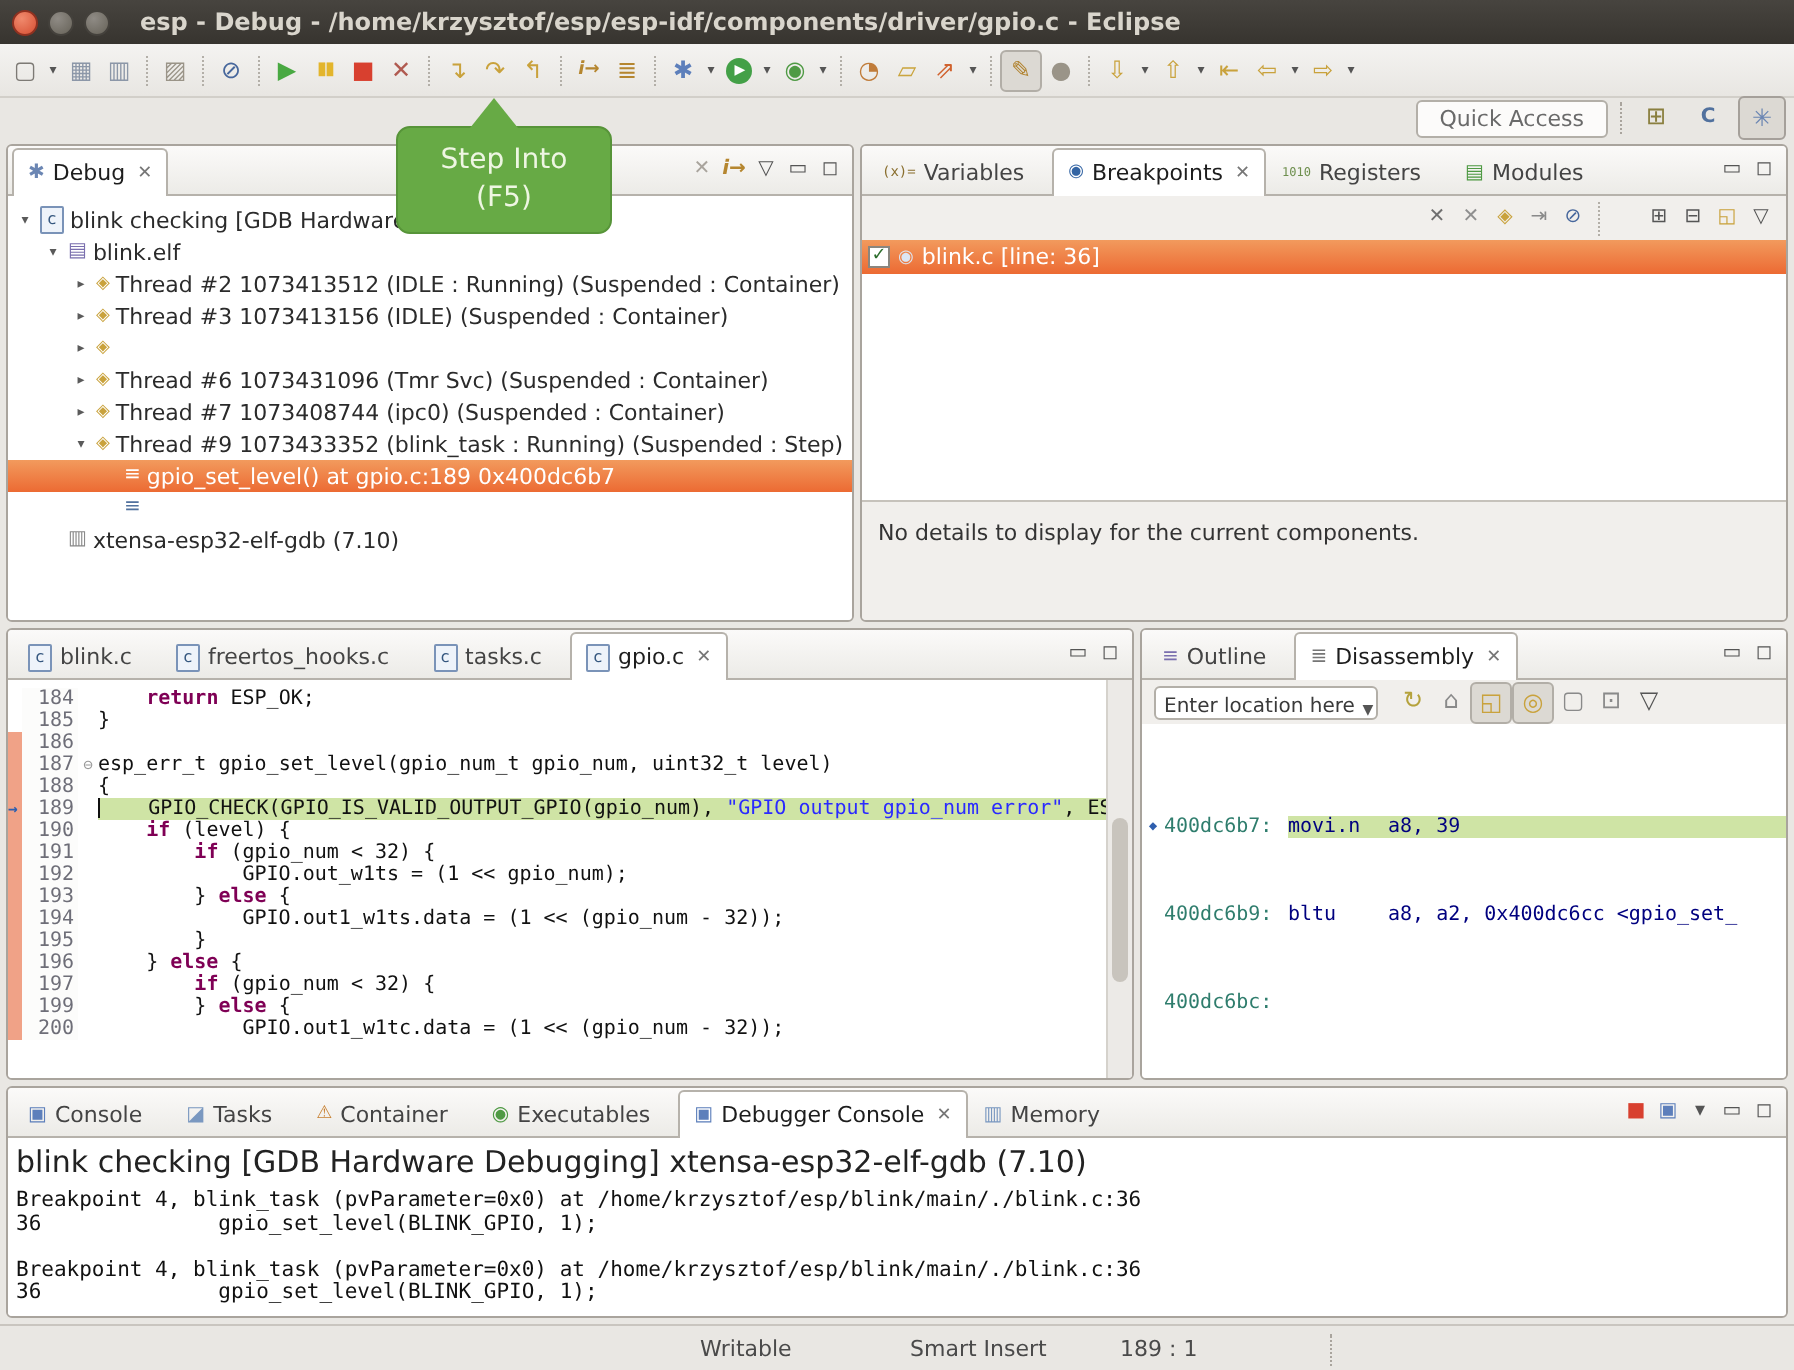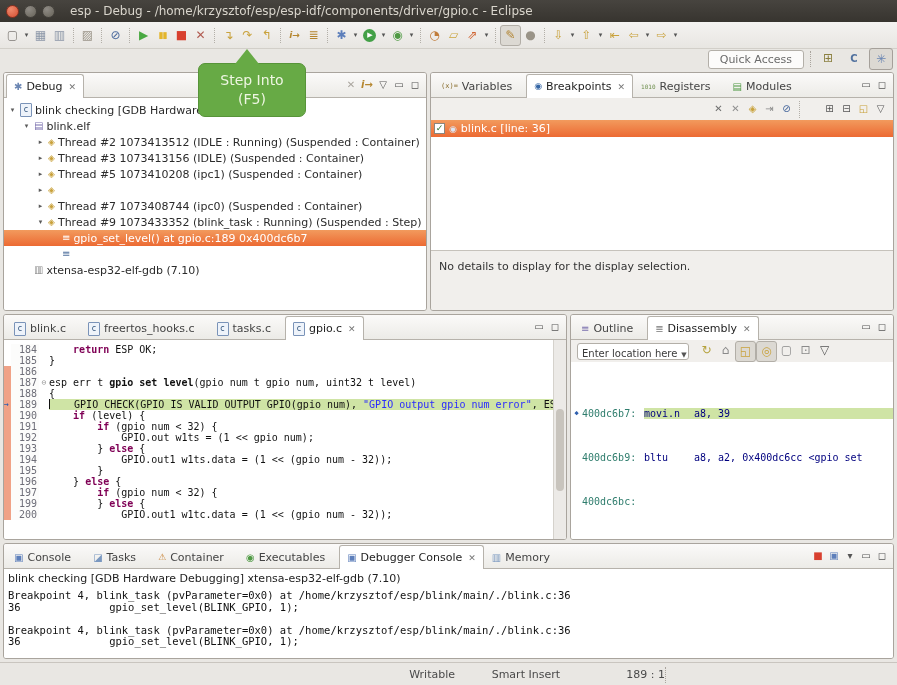--- a/index.html
+++ b/index.html
@@ -4,21 +4,21 @@
 <style>
   html,body{margin:0;padding:0;width:897px;height:685px;overflow:hidden;
     background:#e9e7e3;font-family:"DejaVu Sans","Liberation Sans",sans-serif;
     -webkit-font-smoothing:antialiased;position:relative;font-size:11px;color:#2b2b2b}
   
   .titlebar{position:absolute;top:0;left:0;right:0;height:22px;background:linear-gradient(#47443f,#37342f);
     display:flex;align-items:center;padding:0 6px;gap:5px}
   .winbtn{width:13px;height:13px;border-radius:50%;flex:none;box-sizing:border-box}
   .winbtn.close{background:radial-gradient(circle at 35% 30%,#f08a6d,#d54f33);border:1px solid #8f3120}
   .winbtn.gray{background:radial-gradient(circle at 35% 30%,#8f8b85,#666258);border:1px solid #44413c}
-  .wintitle{color:#d9d5cc;font-weight:normal;font-size:12px;margin-left:10px;white-space:nowrap;overflow:hidden}
+  .wintitle{color:#d9d5cc;font-weight:bold;font-size:12px;margin-left:10px;white-space:nowrap;overflow:hidden}
   
   .toolbar{position:absolute;top:22px;left:0;right:0;height:26px;background:linear-gradient(#f4f3f1,#e8e6e2);
     border-bottom:1px solid #d2cfc9;display:flex;align-items:center;padding:0 3px}
   .tbi{width:19px;height:19px;display:flex;align-items:center;justify-content:center;border-radius:3px;flex:none}
   .tbi .g{font-size:12px;line-height:1}
   .tbi.drop{width:9px}.tbi.drop .g{font-size:7px;color:#555}
   .tbi.sep{width:0;padding:0;border-left:1px dotted #b3afa8;height:15px;margin:0 4px;border-radius:0}
   .tbi.pressed{background:#dcd9d3;border:1px solid #b2aea7}
   .tbi.narrowg .g{font-size:9px;letter-spacing:-1px}
   .tbi.txtg .g{font-size:9px;font-weight:bold;font-style:italic}
@@ -90,48 +90,48 @@
   .cl{display:flex;height:11px;white-space:pre;position:relative}
   .chgcol{width:7px;flex:none;position:relative}
   .cl.chg .chgcol{background:#f0a287}
   .ipmark{position:absolute;left:0;top:0;font-size:8px;line-height:11px;color:#2f5fae;font-weight:bold}
   .lnum{width:26px;flex:none;text-align:right;color:#6e6e78;padding-right:2px;background:#fcfcfb}
   .fold{width:10px;flex:none;color:#9a9a9a;font-size:8px;line-height:11px;text-align:center}
   .ltext{flex:1;overflow:hidden;color:#111}
   .cl.cur .ltext{background:#cfe4a5}
   .kw{color:#7f0055;font-weight:bold}
   .str{color:#2a2aff}
-  .fn{font-weight:bold}
+  .fn{font-weight:normal}
   .caret{display:inline-block;width:0;height:10px;border-left:1.5px solid #101010;vertical-align:text-top}
   .vscroll{position:absolute;right:0;top:0;bottom:0;width:12px;background:#eceae7;border-left:1px solid #d5d2cc}
   .vthumb{position:absolute;left:2px;right:2px;top:34%;height:40%;background:#c8c4bd;border-radius:5px}
   
   .combo{width:112px;height:17px;border:1px solid #b3afa8;border-radius:3px;background:#fff;display:flex;align-items:flex-end;
     font-size:10px;color:#3a3a3a;padding-left:4px;overflow:hidden;white-space:nowrap;margin-right:8px;box-sizing:border-box}
   .combo .ddb{margin-left:auto;flex:none;width:13px;text-align:center;color:#555;font-size:7px}
   .disasmtools{height:22px;display:flex;align-items:center;background:#f1efec;padding-left:6px}
   .asmwrap{background:#fff;height:calc(100% - 46px);overflow:hidden;padding-top:2px;
     font-family:"DejaVu Sans Mono","Liberation Mono",monospace;font-size:10px;line-height:11px;white-space:pre}
   .al{display:flex;height:11px}
   .aipcol{width:11px;flex:none;color:#2f5fae;font-size:7px;line-height:11px;text-align:center}
   .aaddr{color:#2f7d6d;width:62px;flex:none}
   .acode{flex:1;overflow:hidden}
   .amn{color:#00007f;width:50px;display:inline-block}
   .aops{color:#00007f}
   .al.cur .acode{background:#cfe4a5}
   
   .conwrap{background:#fff;height:calc(100% - 24px);overflow:hidden}
-  .conhead{font-size:11px;color:#222;padding:3px 4px 5px 4px}
+  .conhead{font-size:15px;color:#222;padding:3px 4px 5px 4px}
   .conline{font-family:"DejaVu Sans Mono","Liberation Mono",monospace;font-size:10.5px;line-height:11.5px;
     white-space:pre;color:#111;padding-left:4px;min-height:11.5px}
   
   .statusbar{position:absolute;left:0;right:0;top:662px;height:23px;background:#e9e7e3;border-top:1px solid #c9c5bf;
     display:flex;align-items:center;font-size:11px;color:#4a4a4a}
   .sbspacer{width:350px}
-  .sbcell{width:105px;text-align:right}
+  .sbcell{width:105px;text-align:left}
   
   .tooltip{position:absolute;left:198px;top:63px;width:106px;height:52px;background:#67aa45;border:1px solid #579439;
     border-radius:7px;z-index:60;display:flex;flex-direction:column;align-items:center;justify-content:center;
     color:#eef6e2;font-size:14px;line-height:19px}
   .tooltip::before{content:"";position:absolute;top:-15px;left:36px;width:0;height:0;
     border-left:12px solid transparent;border-right:12px solid transparent;border-bottom:15px solid #67aa45}
 </style>
 </head>
 <body>
 
@@ -397,26 +397,26 @@
 
       <div class="trow i2">
         <span class="arrow">▸</span>
         <span class="ticon thr">◈</span>
         <span class="tlab">Thread #3 1073413156 (IDLE) (Suspended : Container)</span>
       </div>
 
       <div class="trow i2">
         <span class="arrow">▸</span>
         <span class="ticon thr">◈</span>
-        <span class="tlab">Thread #5 1073410208 (ipc1) (Suspended : Container)</span>
       </div>
 
       <div class="trow i2">
         <span class="arrow">▸</span>
         <span class="ticon thr">◈</span>
+        <span class="tlab">Thread #6 1073431096 (Tmr Svc) (Suspended : Container)</span>
       </div>
 
       <div class="trow i2">
         <span class="arrow">▸</span>
         <span class="ticon thr">◈</span>
         <span class="tlab">Thread #7 1073408744 (ipc0) (Suspended : Container)</span>
       </div>
 
       <div class="trow i2">
         <span class="arrow">▾</span>
@@ -526,21 +526,21 @@
       </span>
     </div>
   <div class="bplist">
     <div class="bprow">
       <span class="cb">✓</span>
       <span class="bpicon">◉</span>
       <span>blink.c [line: 36]</span>
     </div>
   </div>
   <div class="bpdetails">
-    <span>No details to display for the display selection.</span>
+    <span>No details to display for the current components.</span>
   </div>
 </div>
 
 <div class="panel" id="editor-panel">
   <div class="tabbar">
     <span style="display:flex;align-items:flex-end;height:100%">
 
         <div class="tab">
           <span class="tabic cfile">c</span>
           <span>blink.c</span>

